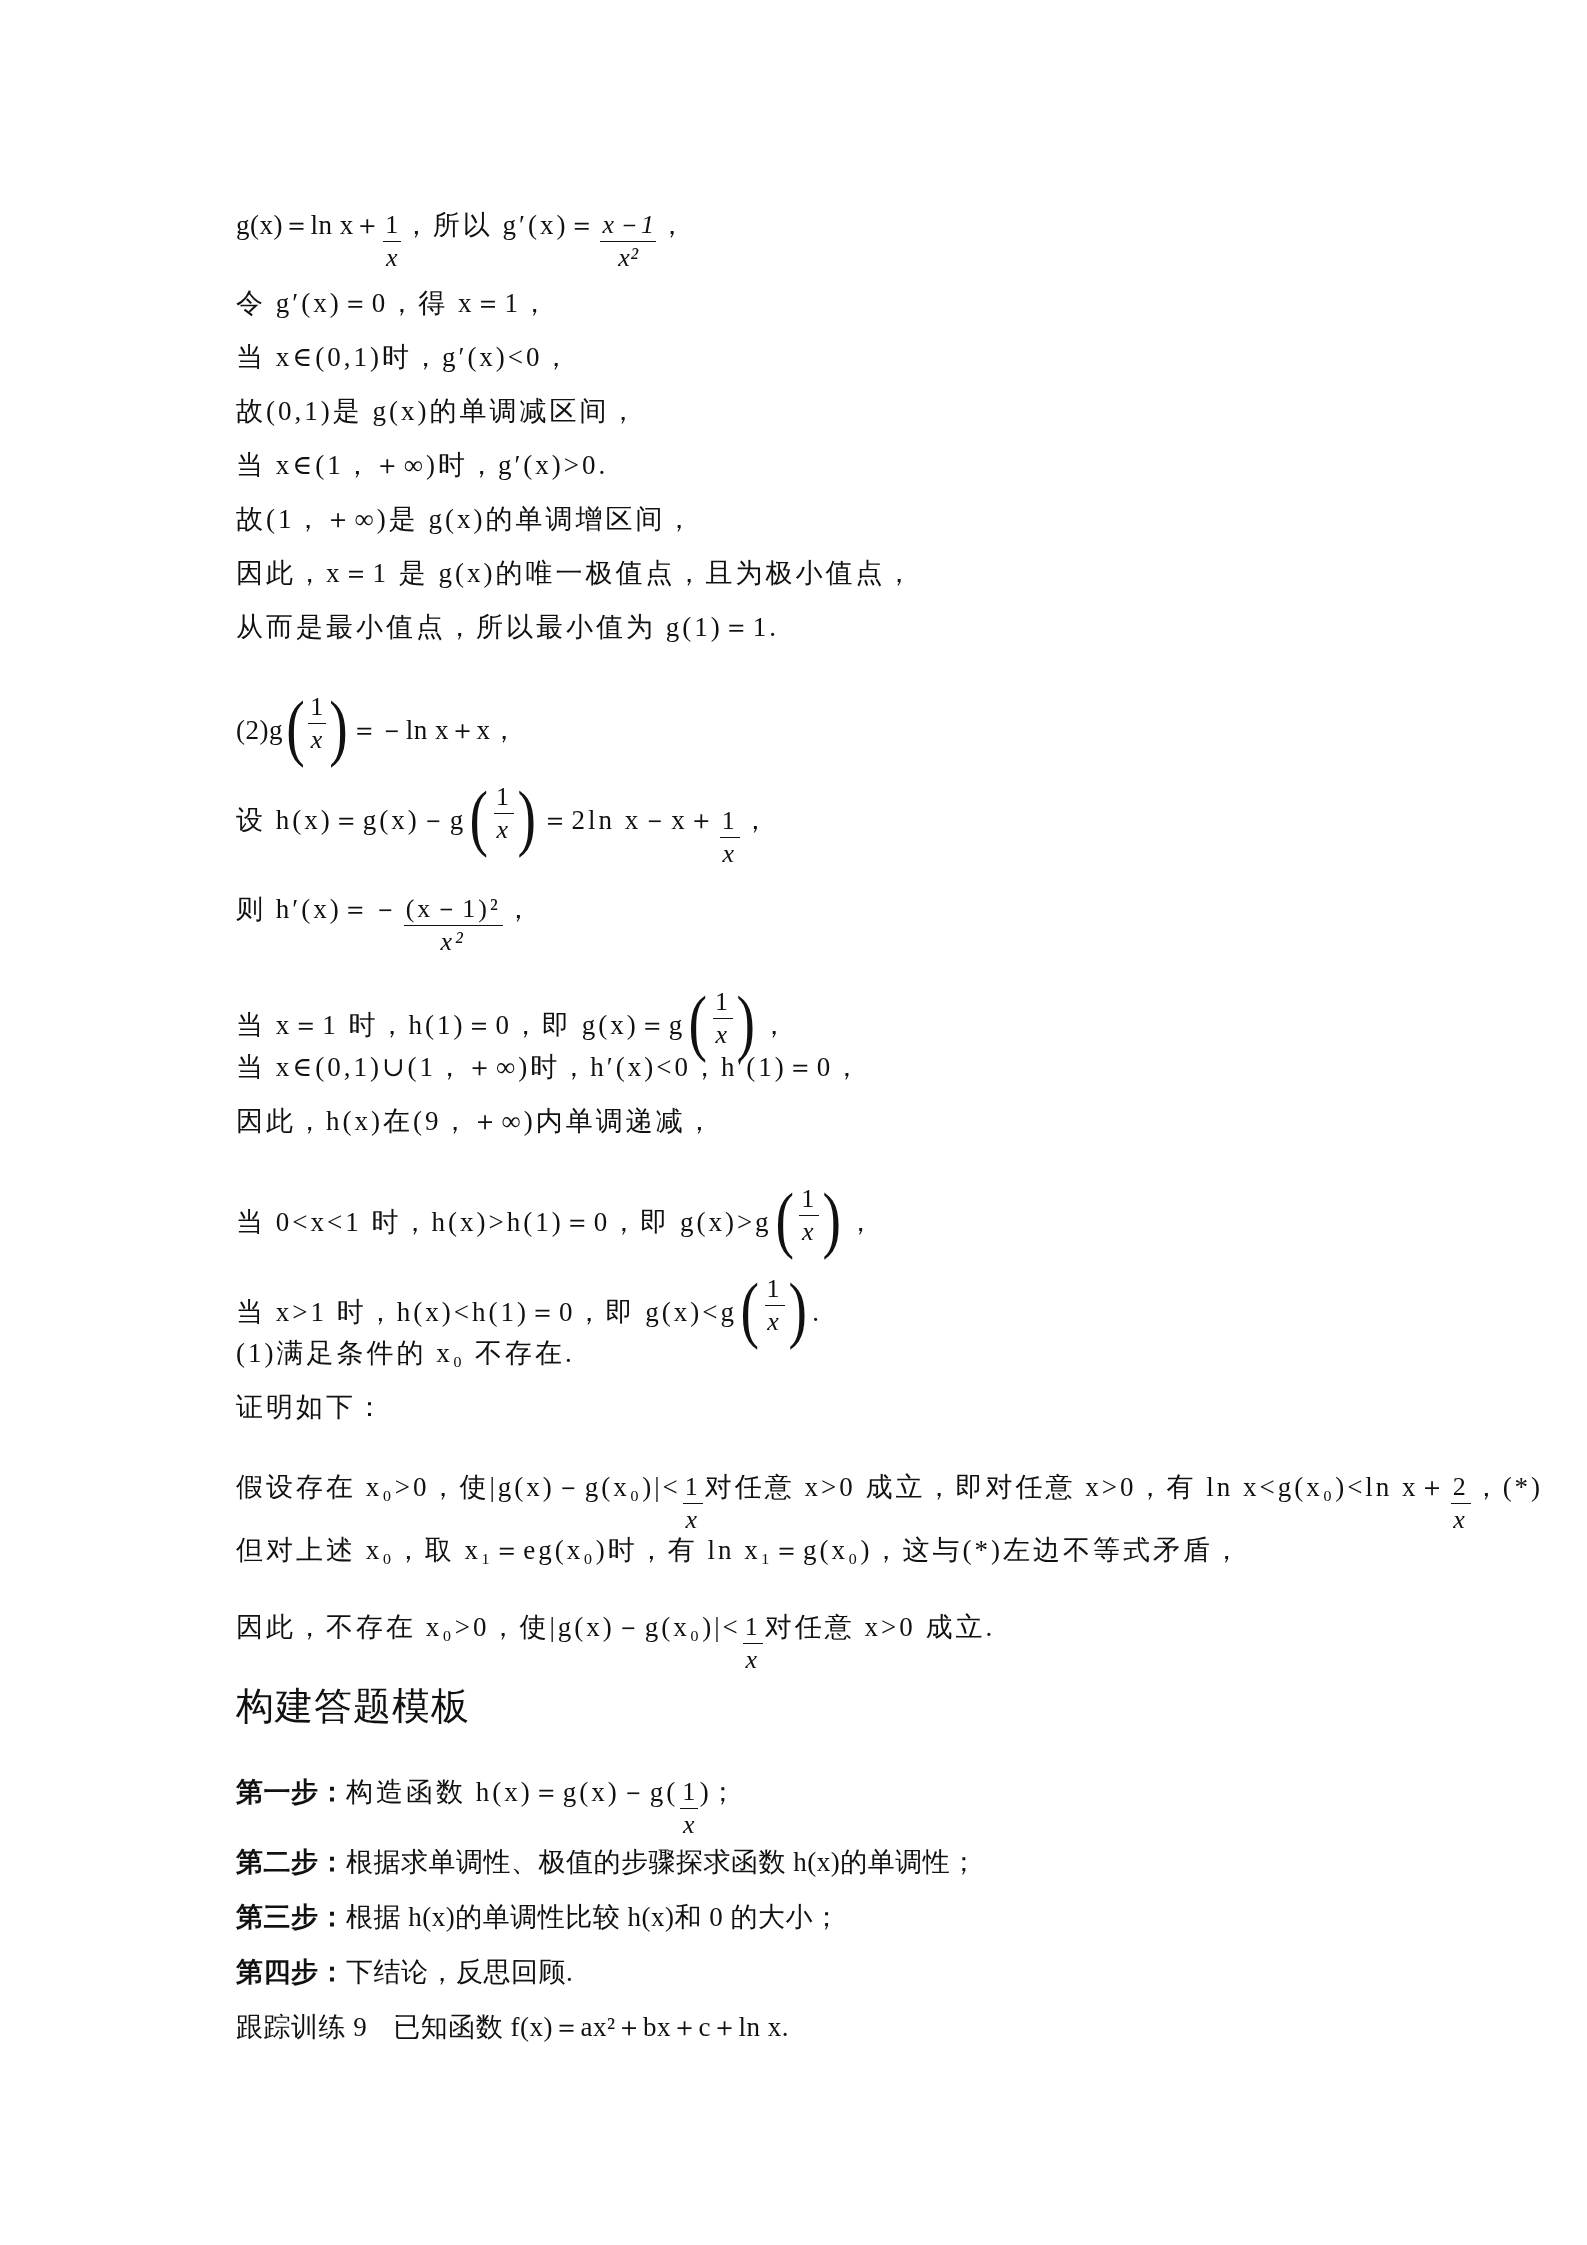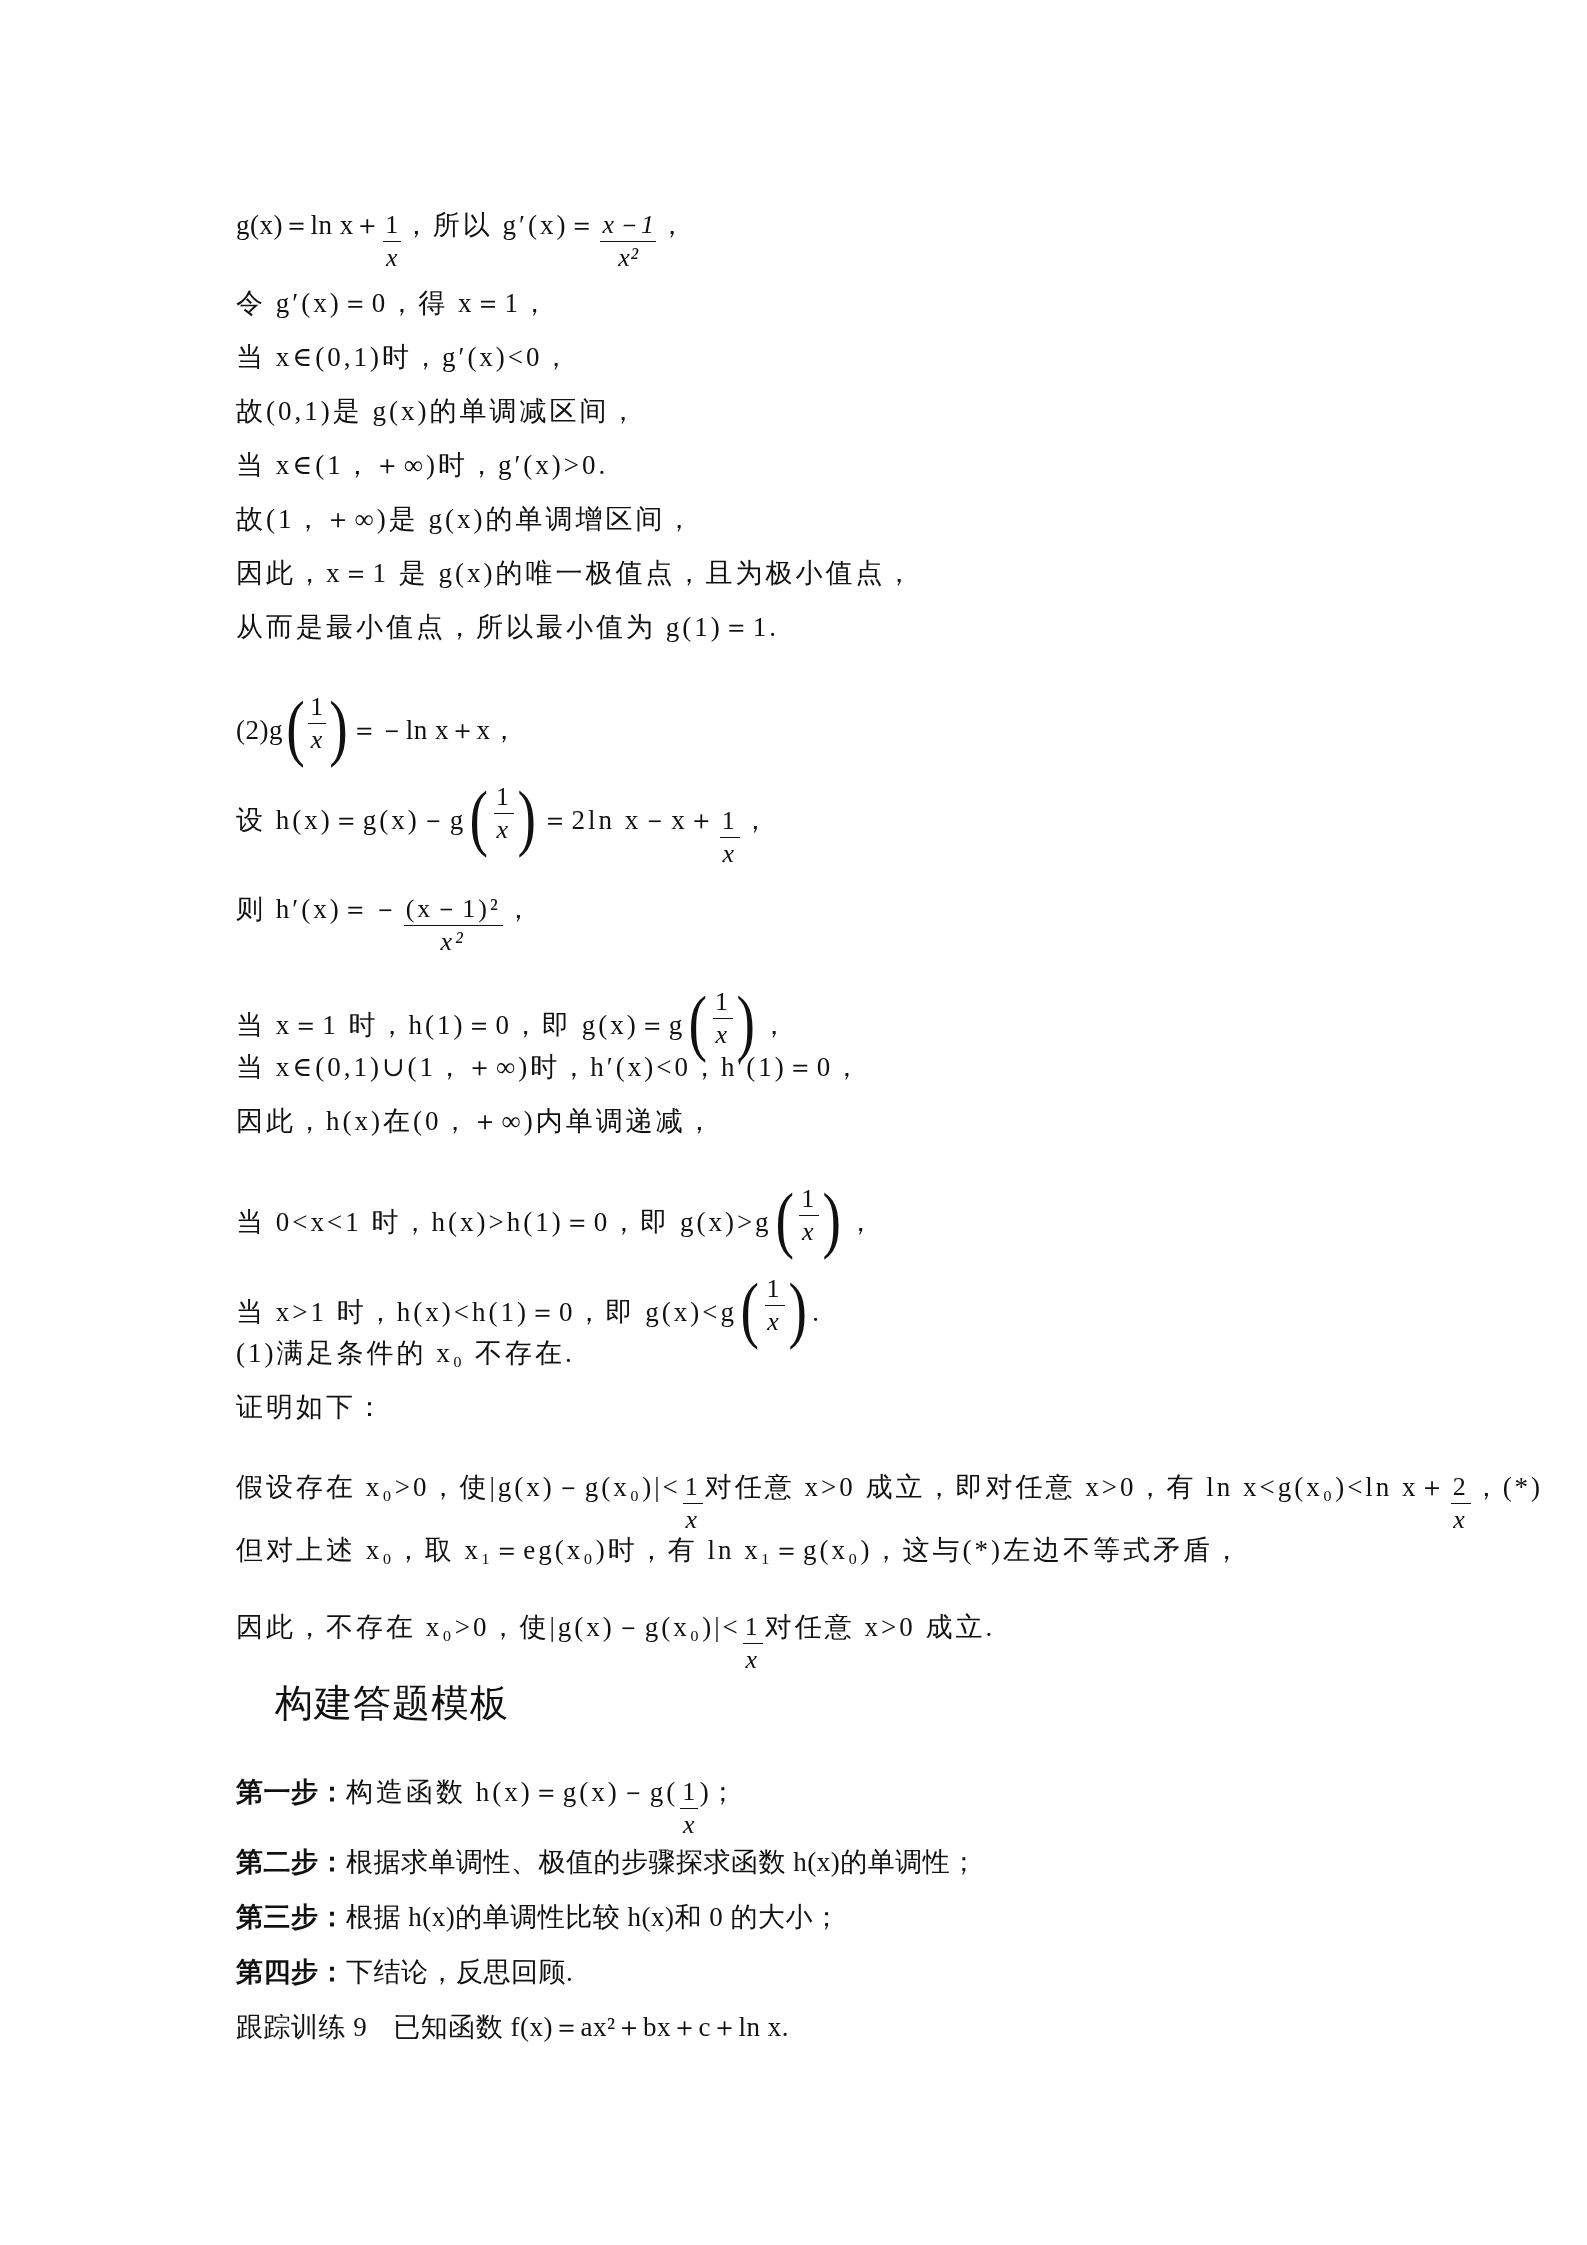--- a/index.html
+++ b/index.html
@@ -24,22 +24,22 @@
   .frac .num { padding: 0 2px 3px 2px; border-bottom: 1.5px solid #111; font-size: 26px; }
   .frac .den { padding-top: 3px; font-size: 26px; font-style: italic; }
   .pfrac {
     display: inline-flex; align-items: stretch; vertical-align: middle;
     position: relative; top: -6px;
   }
   .paren { font-size: 74px; line-height: 66px; transform: scaleX(0.75); font-weight: 300; }
   .pfrac .frac { top: 0; margin: 0; }
   .heading {
     position: absolute; left: 236px; top: 1683px;
-    font-family: Liberation Mono, monospace;
-    font-size: 38px; line-height: 46px; letter-spacing: 1px; margin-left: 39px;
+    font-family: Liberation Sans, sans-serif;
+    font-size: 38px; line-height: 46px; letter-spacing: 1px;
   }
   .step-label { font-family: Liberation Serif, serif; font-weight: bold; }
   .track-label { font-family: Liberation Serif, serif; margin-top: 48px; }
 </style>
 </head>
 <body>
 
 <div class="page">
 
   <div class="line" style="top:198px">
@@ -97,21 +97,21 @@
         <span class="paren">(</span>
         <span class="frac">
           <span class="num">1</span>
           <span class="den">x</span>
         </span>
         <span class="paren">)</span>
       </span><span>，</span>
   </div>
 
   <div class="line zh" style="top:1050px">当 x∈(0,1)∪(1，＋∞)时，h′(x)&lt;0，h′(1)＝0，</div>
-  <div class="line zh" style="top:1104px">因此，h(x)在(0，＋∞)内单调递减，</div>
+  <div class="line zh" style="top:1104px">因此，h(x)在(9，＋∞)内单调递减，</div>
 
   <div class="line zh" style="top:1192px">
     <span>当 0&lt;x&lt;1 时，h(x)&gt;h(1)＝0，即 g(x)&gt;g</span><span class="pfrac">
         <span class="paren">(</span>
         <span class="frac">
           <span class="num">1</span>
           <span class="den">x</span>
         </span>
         <span class="paren">)</span>
       </span><span>，</span>

